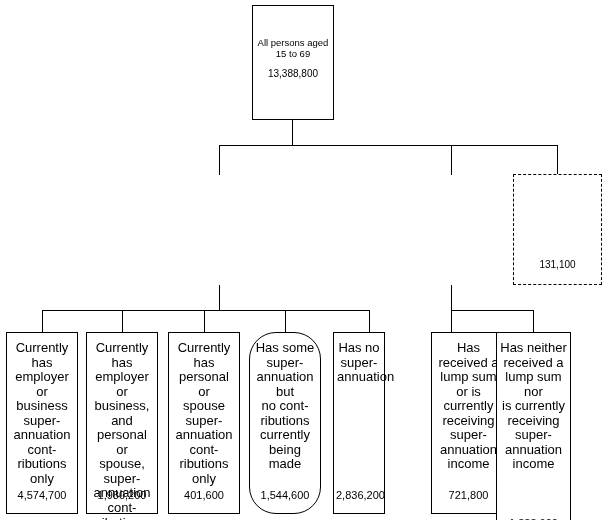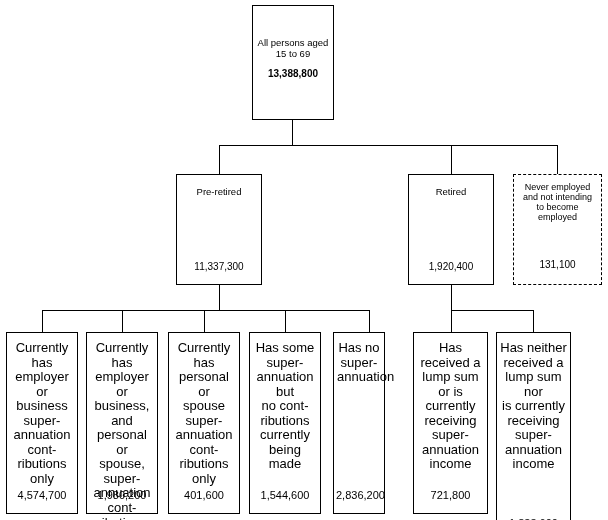--- a/index.html
+++ b/index.html
@@ -32,21 +32,21 @@
   .box .value{
     position:absolute;
     left:2px;right:2px;
     bottom:7px;
     text-align:center;
     line-height:1.1;
   }
 
   
   .tier-top .title{font-size:9.5px;top:32px;}
-  .tier-top .value{font-size:10px;bottom:40px;font-weight:bold;}
+  .tier-top .value{font-size:10px;bottom:40px;}
 
   .tier-mid .title{font-size:9.5px;top:12px;}
   .tier-mid .value{font-size:10px;bottom:12px;}
 
   .tier-mid.dashed .title{font-size:9px;top:7px;}
   .tier-mid.dashed .value{font-size:10px;bottom:14px;}
 
   .tier-leaf .title{font-size:13px;top:8px;}
   .tier-leaf .value{font-size:11px;bottom:12px;}
 
@@ -83,35 +83,23 @@
 
   <div class="ln v" style="left:451px;top:310px;height:22px;"></div>
   <div class="ln v" style="left:533px;top:310px;height:22px;"></div>
 
   <div class="box tier-top" style="left:252px;top:5px;width:82px;height:115px;">
     <div class="title">All persons aged
 15 to 69</div>
     <div class="value">13,388,800</div>
   </div>
 
-  <div class="box tier-mid" style="left:176px;top:174px;width:86px;height:111px;">
-    <div class="title">Pre-retired</div>
-    <div class="value">11,337,300</div>
-  </div>
 
-  <div class="box tier-mid" style="left:408px;top:174px;width:86px;height:111px;">
-    <div class="title">Retired</div>
-    <div class="value">1,920,400</div>
-  </div>
 
   <div class="box tier-mid dashed" style="left:513px;top:174px;width:89px;height:111px;">
-    <div class="title">Never employed
-and not intending
-to become
-employed</div>
     <div class="value">131,100</div>
   </div>
 
   <div class="box tier-leaf" style="left:6px;top:332px;width:72px;height:182px;">
     <div class="title">Currently has
 employer or
 business
 super-
 annuation
 cont-
@@ -134,38 +122,38 @@
   <div class="box tier-leaf" style="left:168px;top:332px;width:72px;height:182px;">
     <div class="title">Currently has
 personal or
 spouse super-
 annuation
 cont-
 ributions only</div>
     <div class="value">401,600</div>
   </div>
 
-  <div class="box tier-leaf" style="left:249px;top:332px;width:72px;height:182px;">
+  <div class="box tier-leaf" style="left:249px;top:332px;width:72px;height:182px;border-radius:27px;">
     <div class="title">Has some
 super-
 annuation but
 no cont-
 ributions
 currently being
 made</div>
     <div class="value">1,544,600</div>
   </div>
 
   <div class="box tier-leaf" style="left:333px;top:332px;width:52px;height:182px;">
     <div class="title">Has no super-
 annuation</div>
     <div class="value">2,836,200</div>
   </div>
 
-  <div class="box tier-leaf" style="left:413px;top:332px;width:75px;height:182px;">
+  <div class="box tier-leaf" style="left:431px;top:332px;width:75px;height:182px;">
     <div class="title">Has received a
 lump sum or is
 currently
 receiving
 super-
 annuation
 income</div>
     <div class="value">721,800</div>
   </div>
 

